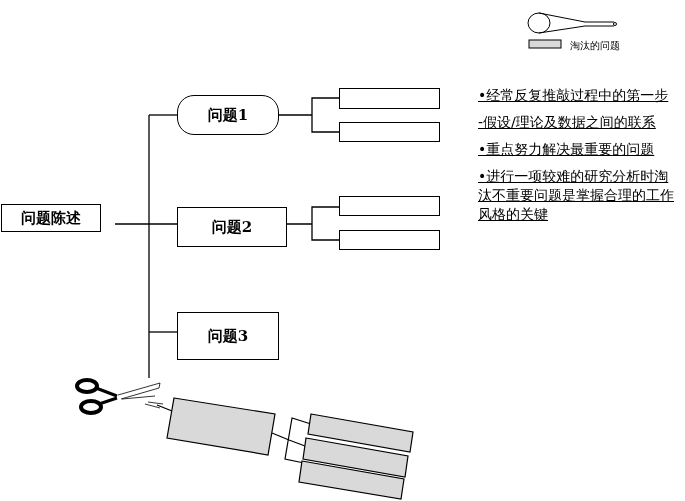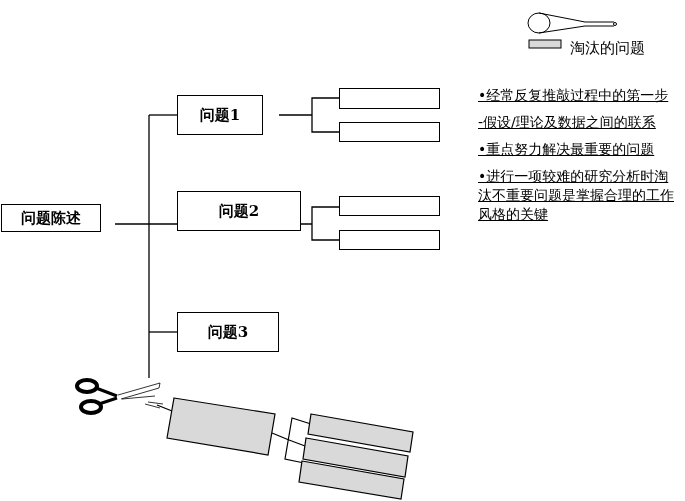--- a/index.html
+++ b/index.html
@@ -5,21 +5,21 @@
     html, body { margin: 0; padding: 0; background: #ffffff; }
     body { width: 685px; height: 501px; position: relative; overflow: hidden;
            font-family: "DejaVu Sans", sans-serif; color: #000; }
     .box { position: absolute; border: 1.5px solid #000; background: #fff; box-sizing: border-box;
            display: flex; align-items: center; justify-content: center;
            font-family: "DejaVu Serif", serif; font-weight: bold; font-size: 15px; }
     .leaf { position: absolute; border: 1.5px solid #000; background: #fff; box-sizing: border-box; }
     svg.lines { position: absolute; left: 0; top: 0; }
     .notes { position: absolute; left: 478px; top: 86px; width: 200px; font-size: 14px; line-height: 19px; }
     .note { margin-bottom: 8px; text-decoration: underline; }
-    .legend-label { position: absolute; left: 570px; top: 39px; font-size: 15px; }
+    .legend-label { position: absolute; left: 570px; top: 39px; font-size: 10px; }
   </style>
 </head>
 <body>
 
 <svg class="lines" width="685" height="501">
   <g stroke="#000" stroke-width="1.3" fill="none">
     <line x1="115" y1="224" x2="177" y2="224"></line>
     <line x1="149" y1="115" x2="149" y2="378"></line>
     <line x1="149" y1="115" x2="177" y2="115"></line>
     <line x1="149" y1="332" x2="177" y2="332"></line>
@@ -55,27 +55,27 @@
     <polygon points="302,461 404,479 401,499 299,482"></polygon>
   </g>
 </svg>
 
 <span class="legend-label">淘汰的问题</span>
 
 <div class="box" style="left:1px; top:204px; width:100px; height:28px;">
   <span>问题陈述</span>
 </div>
 
-<div class="box" style="left:177px; top:95px; width:86px; height:40px;">
+<div class="box" style="left:177px; top:95px; width:102px; height:40px;border-radius:17px;">
   <span>问题1</span>
 </div>
-<div class="box" style="left:177px; top:191px; width:124px; height:40px;">
+<div class="box" style="left:177px; top:207px; width:110px; height:40px;">
   <span>问题2</span>
 </div>
-<div class="box" style="left:177px; top:312px; width:102px; height:40px;">
+<div class="box" style="left:177px; top:312px; width:102px; height:48px;">
   <span>问题3</span>
 </div>
 
 <div class="leaf" style="left:339px; top:88px; width:101px; height:21px;"></div>
 <div class="leaf" style="left:339px; top:122px; width:101px; height:20px;"></div>
 <div class="leaf" style="left:339px; top:196px; width:101px; height:20px;"></div>
 <div class="leaf" style="left:339px; top:230px; width:101px; height:20px;"></div>
 
 <div class="notes">
   <div class="note">•经常反复推敲过程中的第一步</div>

